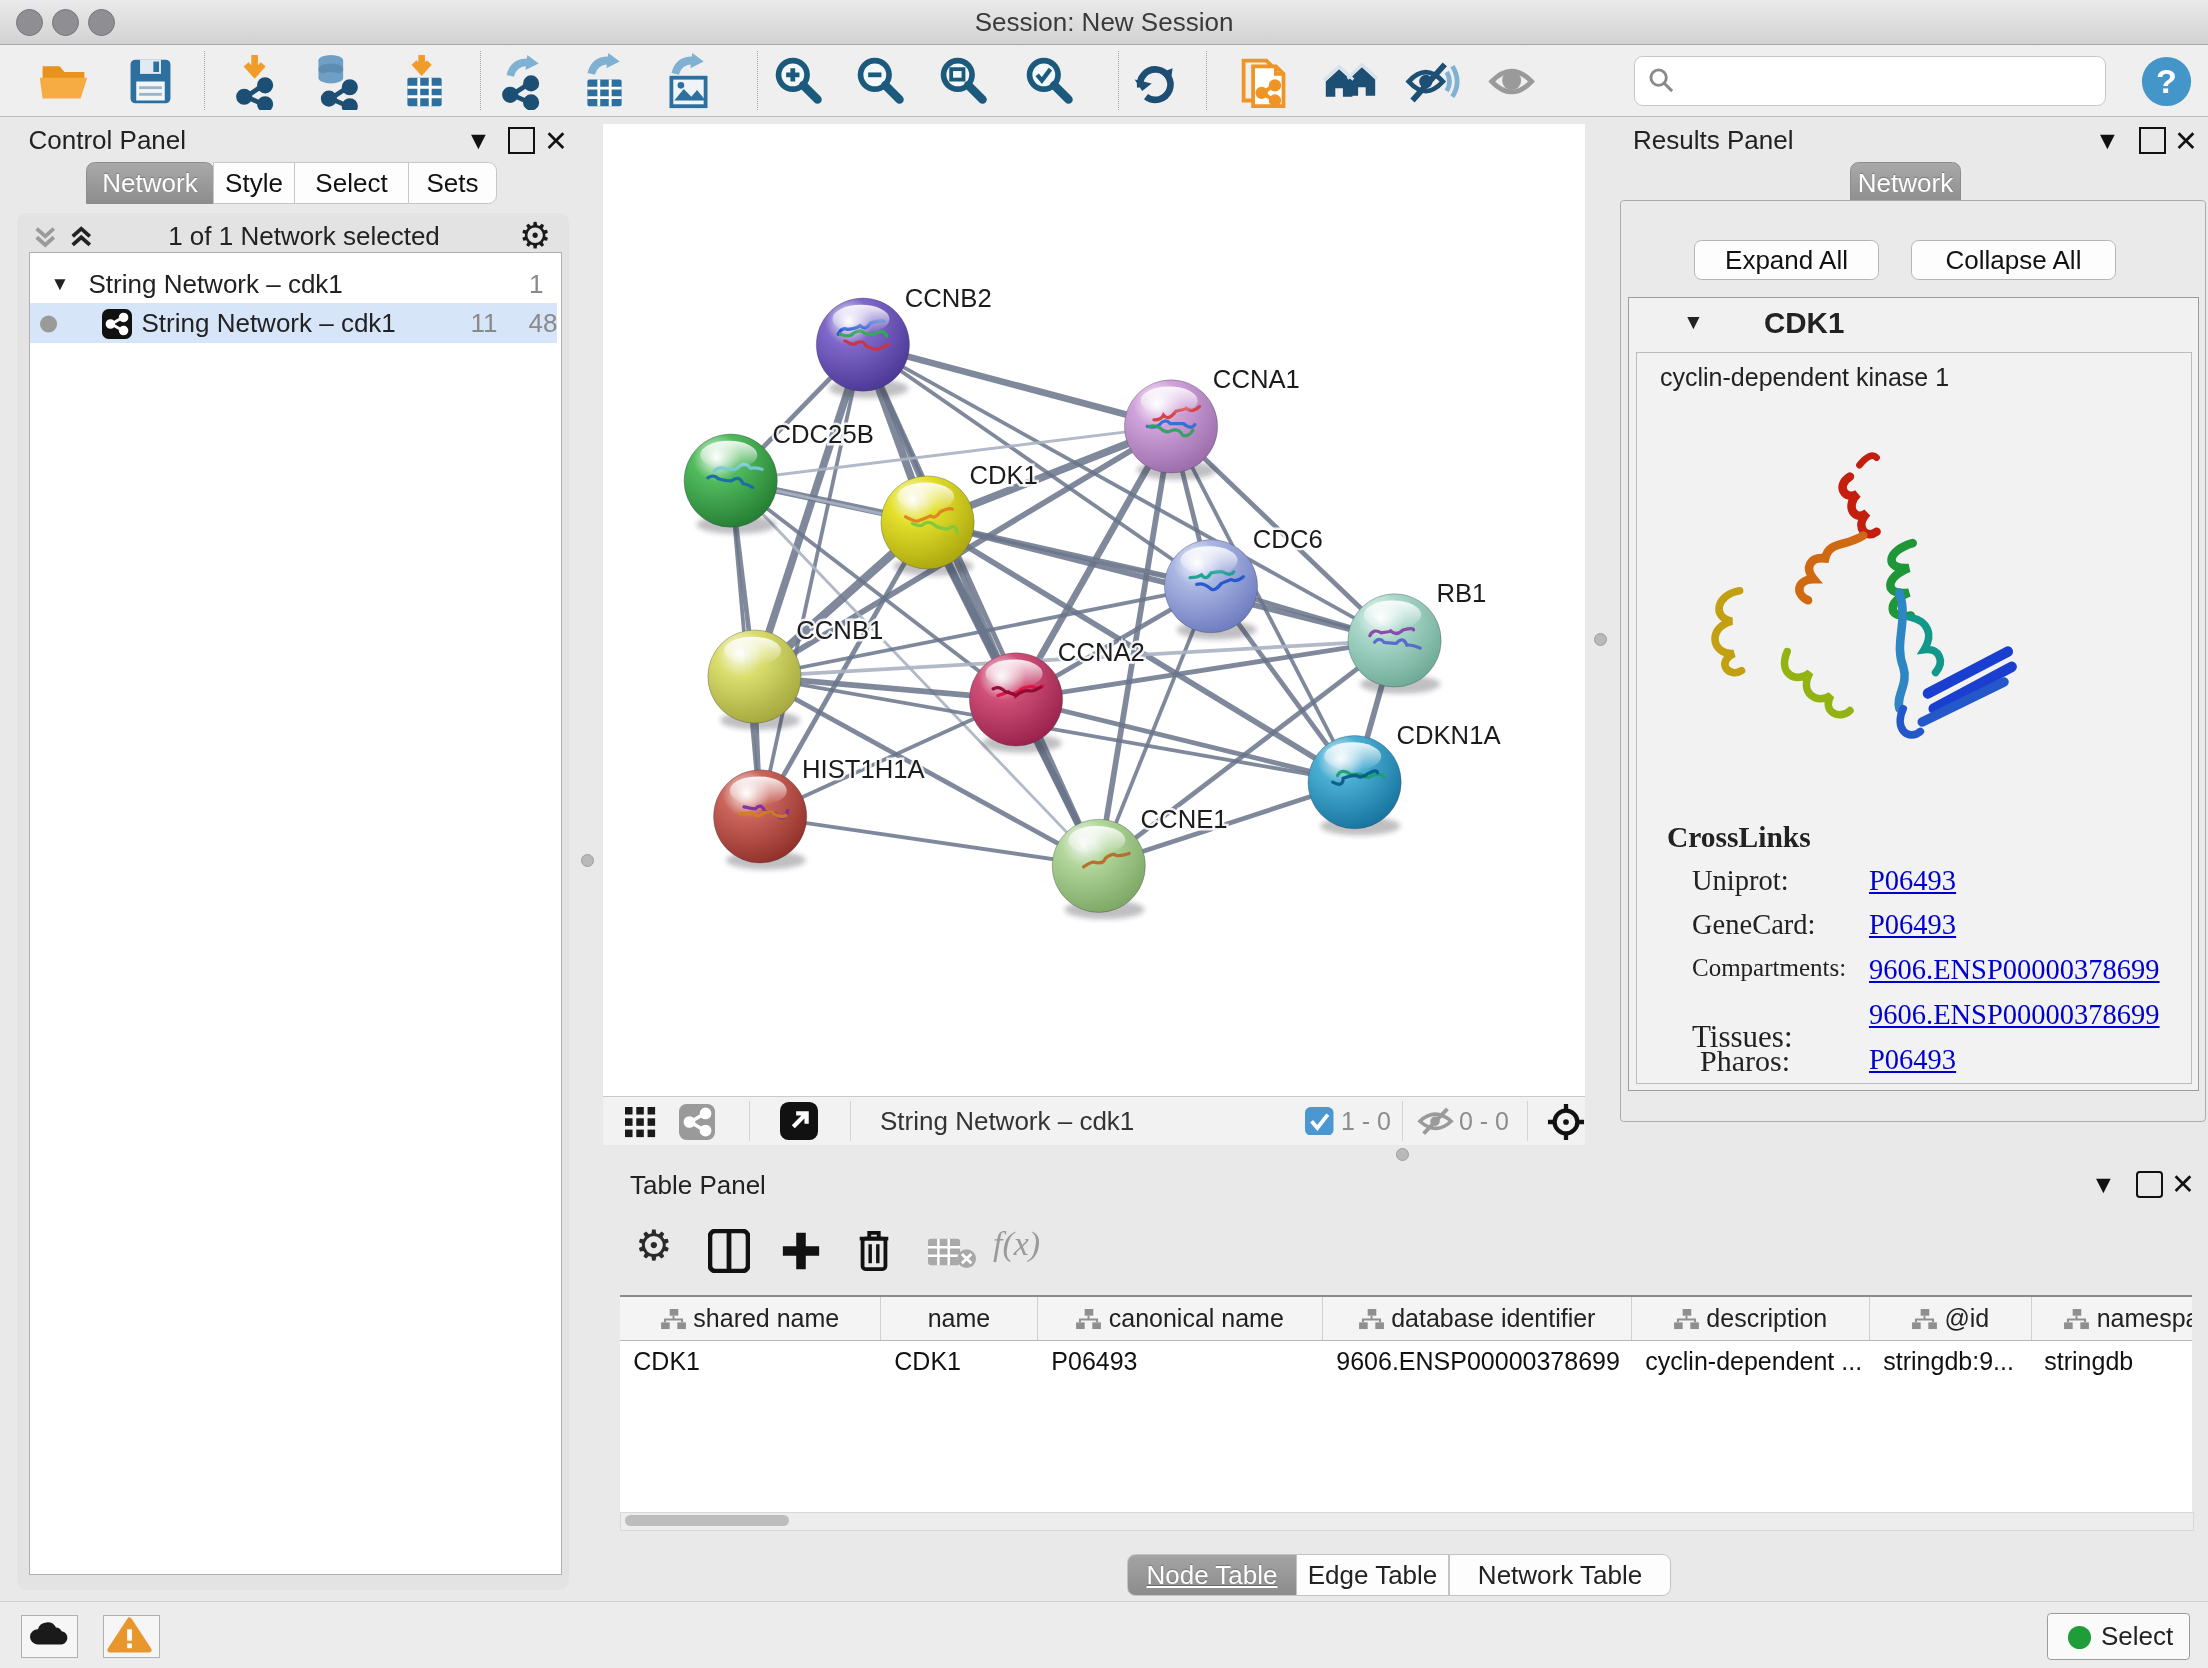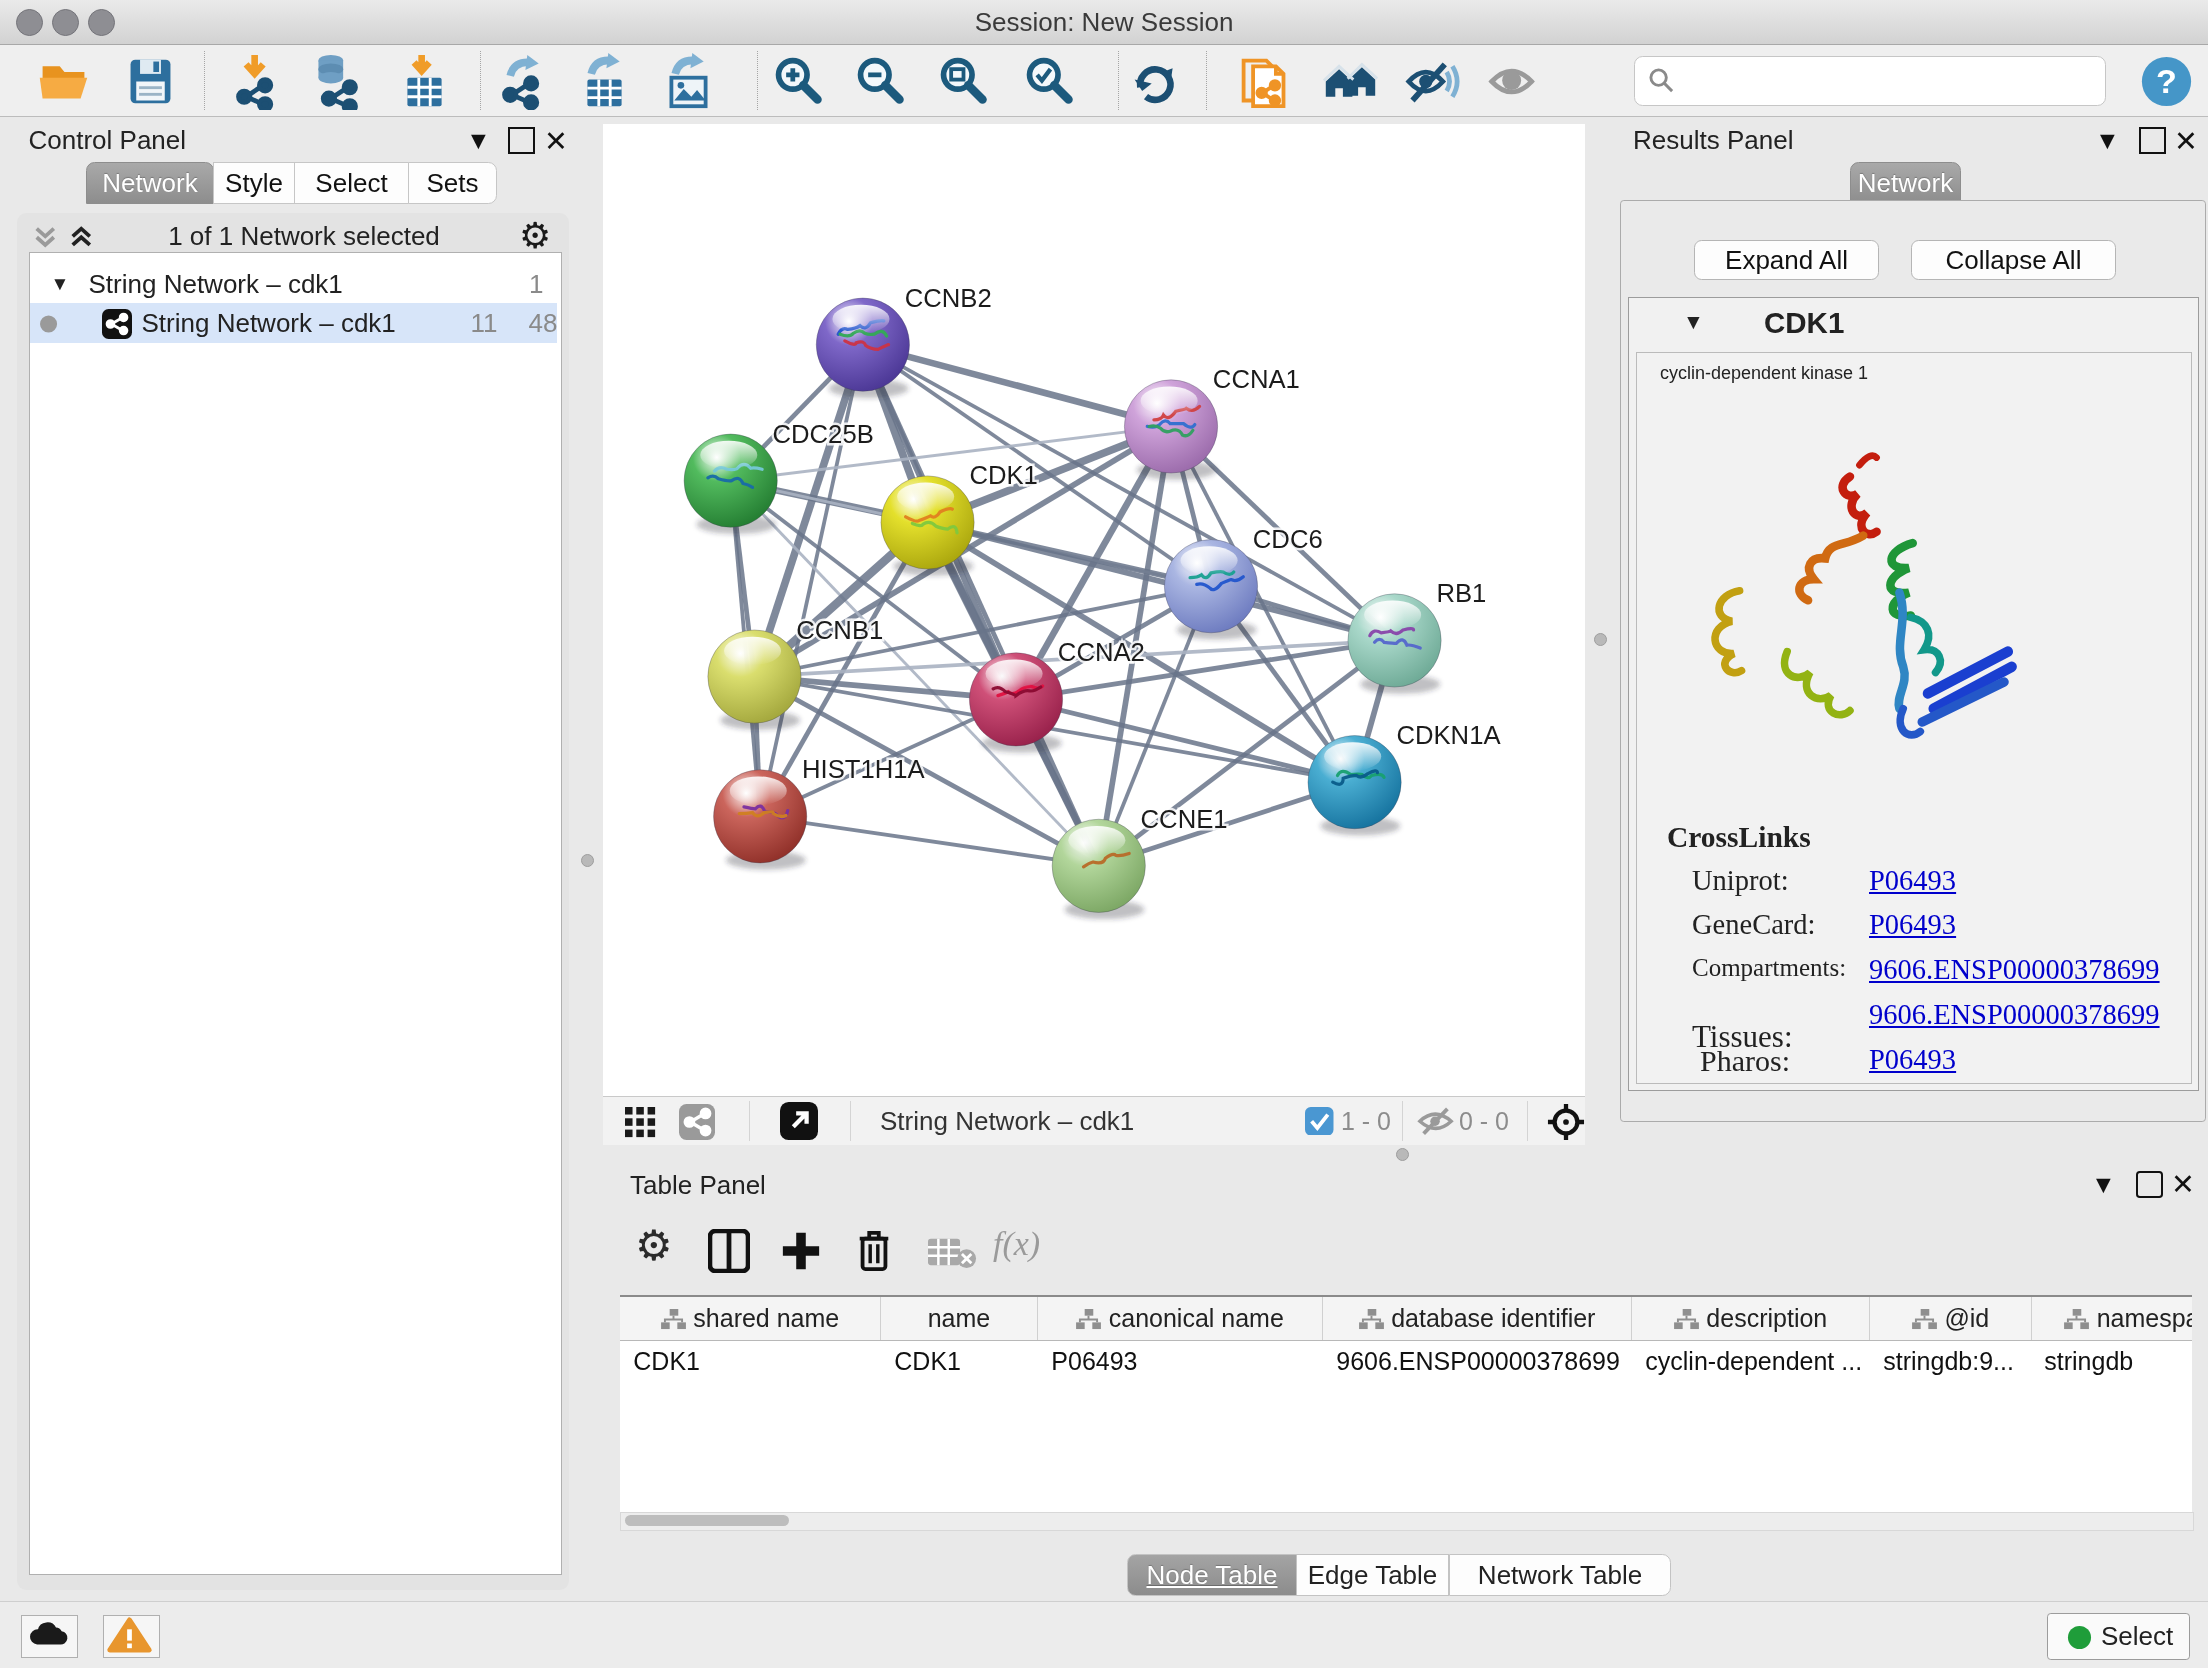--- a/index.html
+++ b/index.html
@@ -568,21 +568,21 @@
 
   <div class="abs tab sel" style="left:1850px;top:162px;width:109px;border-radius:8.6px 8.6px 0 0">Network</div>
   <div class="abs rp-outer"></div>
   <div class="abs btn" style="left:1694px;top:240px;width:183px;height:38px;line-height:38px">Expand All</div>
   <div class="abs btn" style="left:1911px;top:240px;width:203px;height:38px;line-height:38px">Collapse All</div>
 
   <div class="abs rp-inner"></div>
   <div class="abs" style="left:1683px;top:310px;font-size:21px">▼</div>
   <div class="abs" style="left:1764px;top:306px;font-weight:bold;font-size:29.5px">CDK1</div>
   <div class="abs rp-content">
-    <div class="abs" style="left:23px;top:9.5px;font-size:18px">cyclin-dependent kinase 1</div>
+    <div class="abs" style="left:23px;top:9.5px;font-size:25px">cyclin-dependent kinase 1</div>
     <svg class="abs" style="left:36px;top:95px" width="371" height="314" viewBox="0 0 390 330">
       <g fill="none" stroke-linecap="round">
         <path d="M196 18 c8,-10 14,-12 18,-8" stroke="#c41e0e" stroke-width="7"></path>
         <path d="M186 30 c-16,10 -4,26 8,18 c-14,14 -2,30 10,20 c-14,16 0,28 10,20" stroke="#c41e0e" stroke-width="9"></path>
         <path d="M200 92 c-20,12 -36,6 -40,24 c-16,-2 -22,10 -12,22 c-18,0 -20,16 -6,22" stroke="#d06a12" stroke-width="9"></path>
         <path d="M70 150 c-24,4 -30,28 -8,32 c-26,6 -22,36 2,34 c-20,10 -4,26 8,18" stroke="#c2a012" stroke-width="8"></path>
         <path d="M120 214 c-10,24 10,34 24,22 c-12,22 8,34 22,24 c-10,18 10,26 20,16" stroke="#93b313" stroke-width="8"></path>
         <path d="M252 100 c-28,8 -30,28 -4,26 c-26,10 -26,30 0,26 c-24,10 -22,28 2,24" stroke="#1f9638" stroke-width="9"></path>
         <path d="M250 178 c18,4 24,18 14,34 c16,-2 22,12 12,24" stroke="#12988a" stroke-width="8"></path>
         <path d="M238 152 c10,30 -6,52 4,78 c6,18 -8,30 -4,44" stroke="#2f86c4" stroke-width="9"></path>

